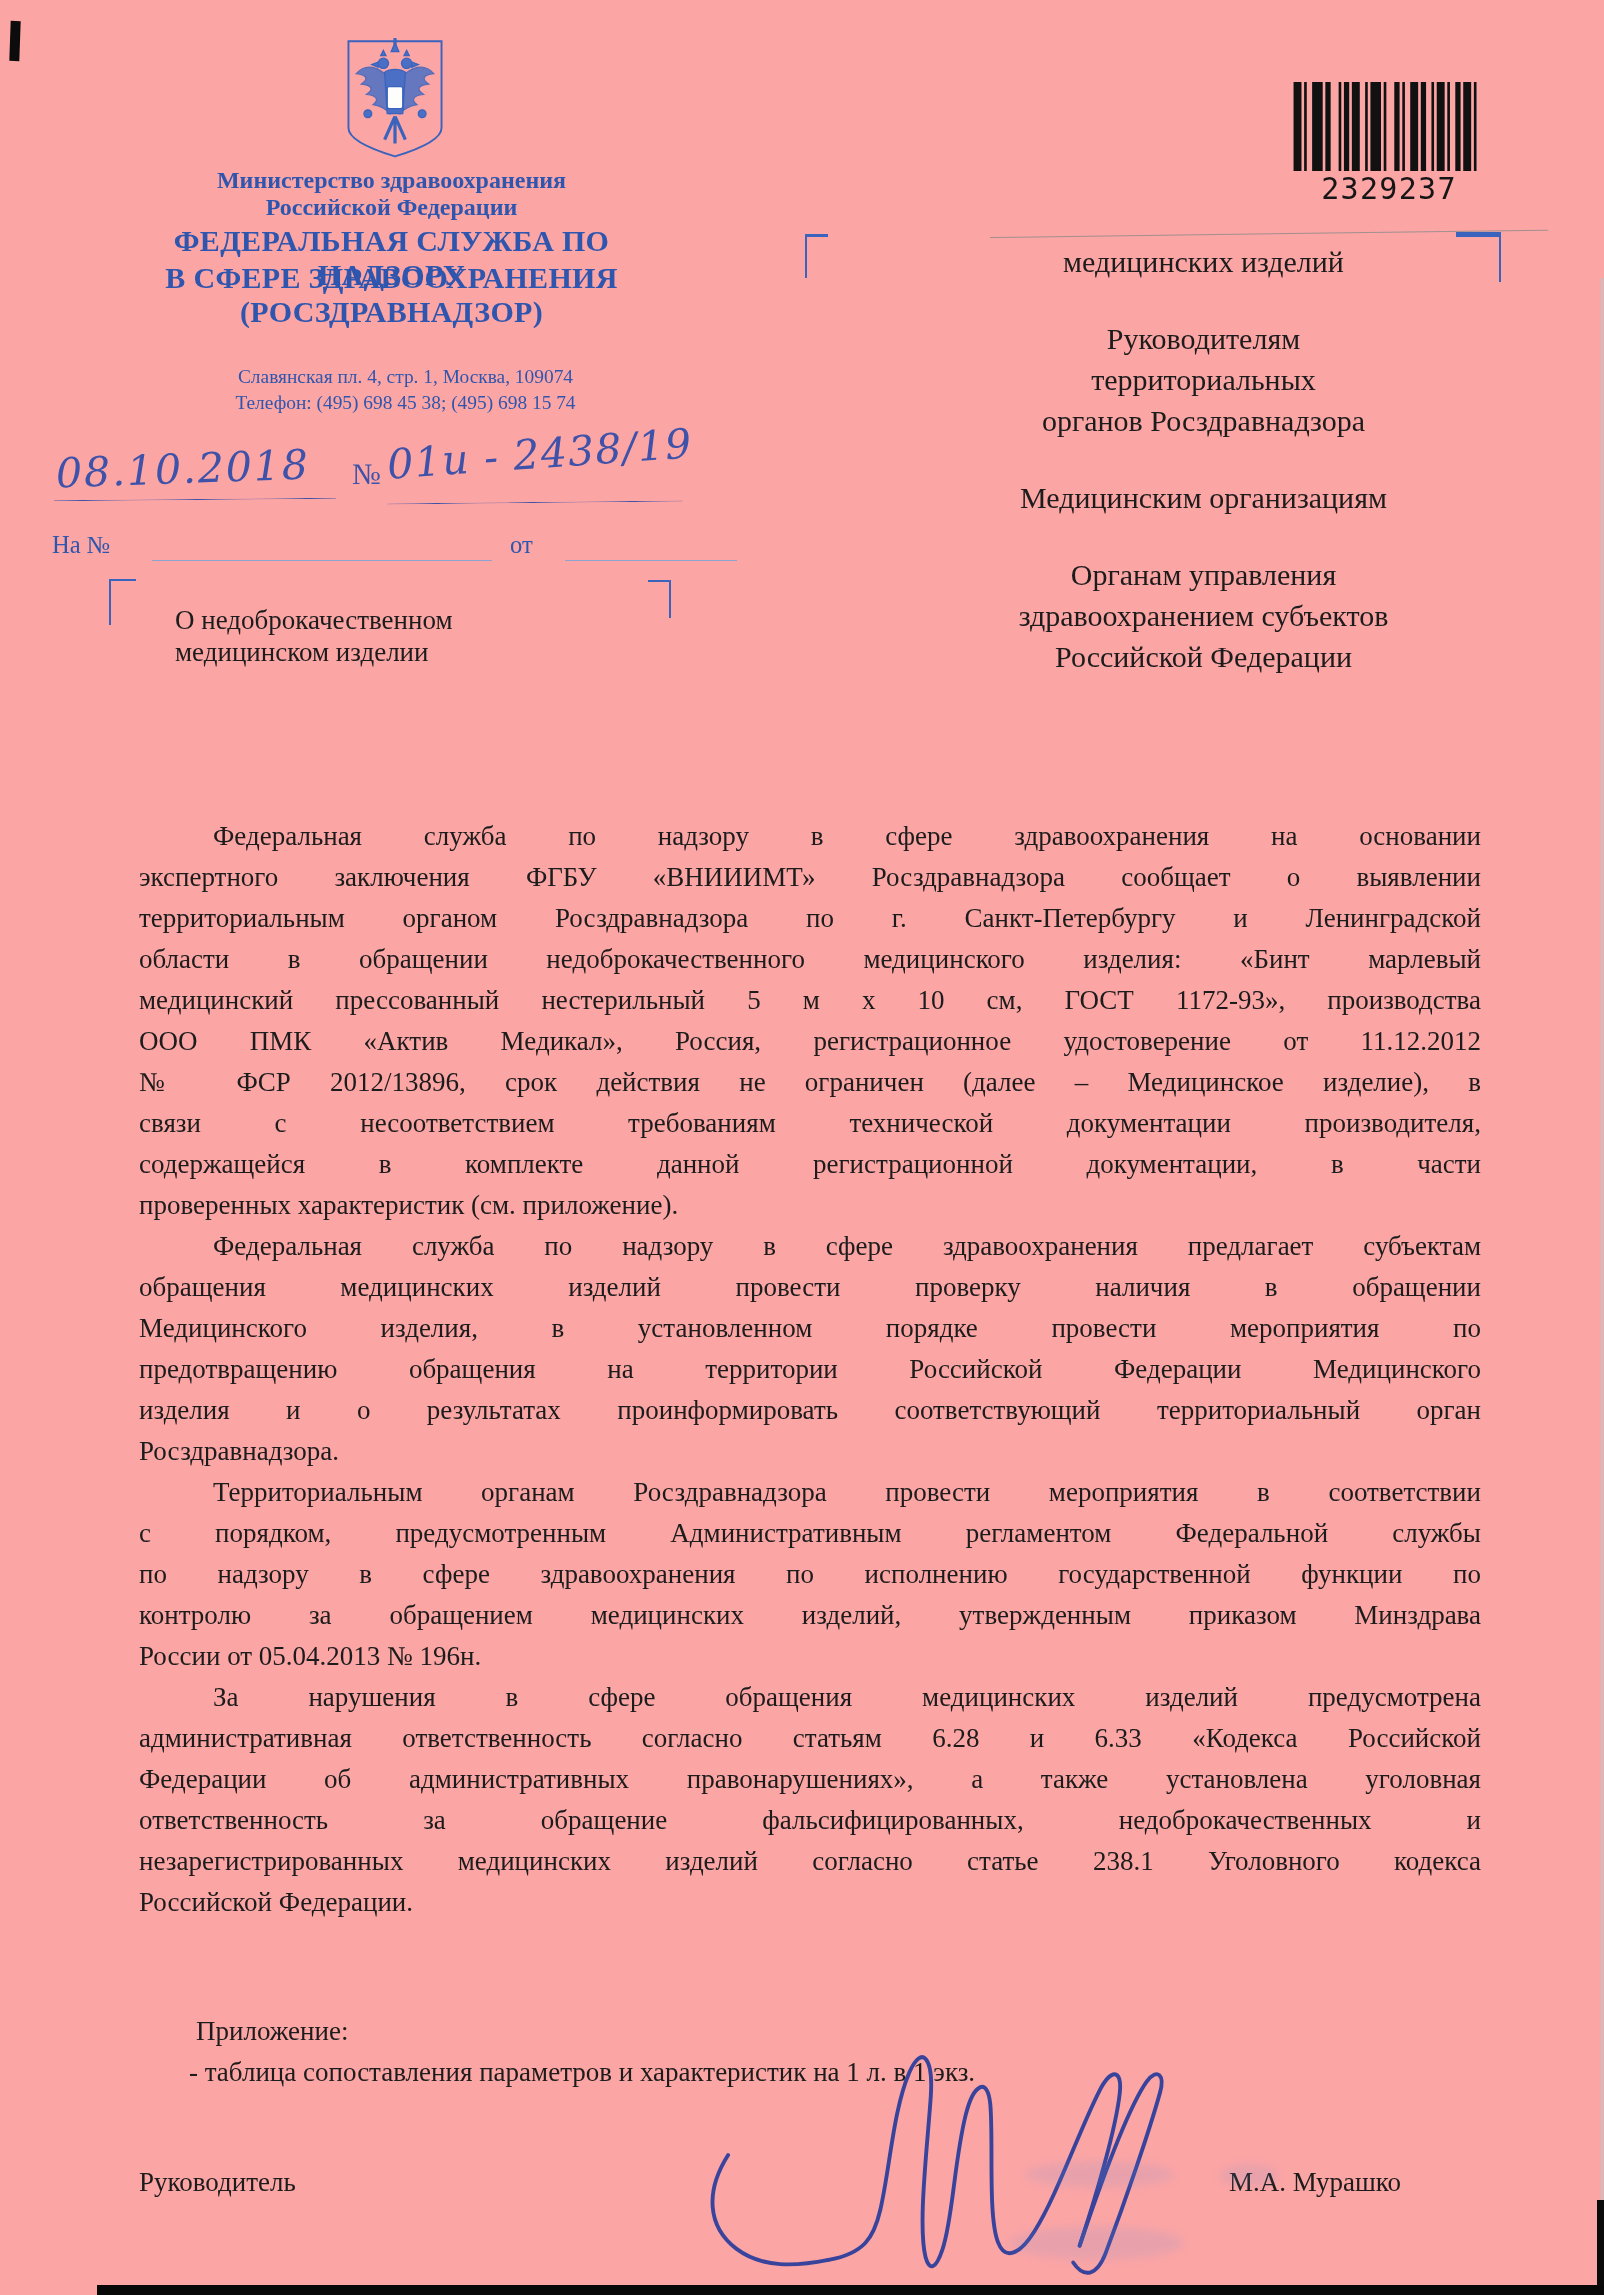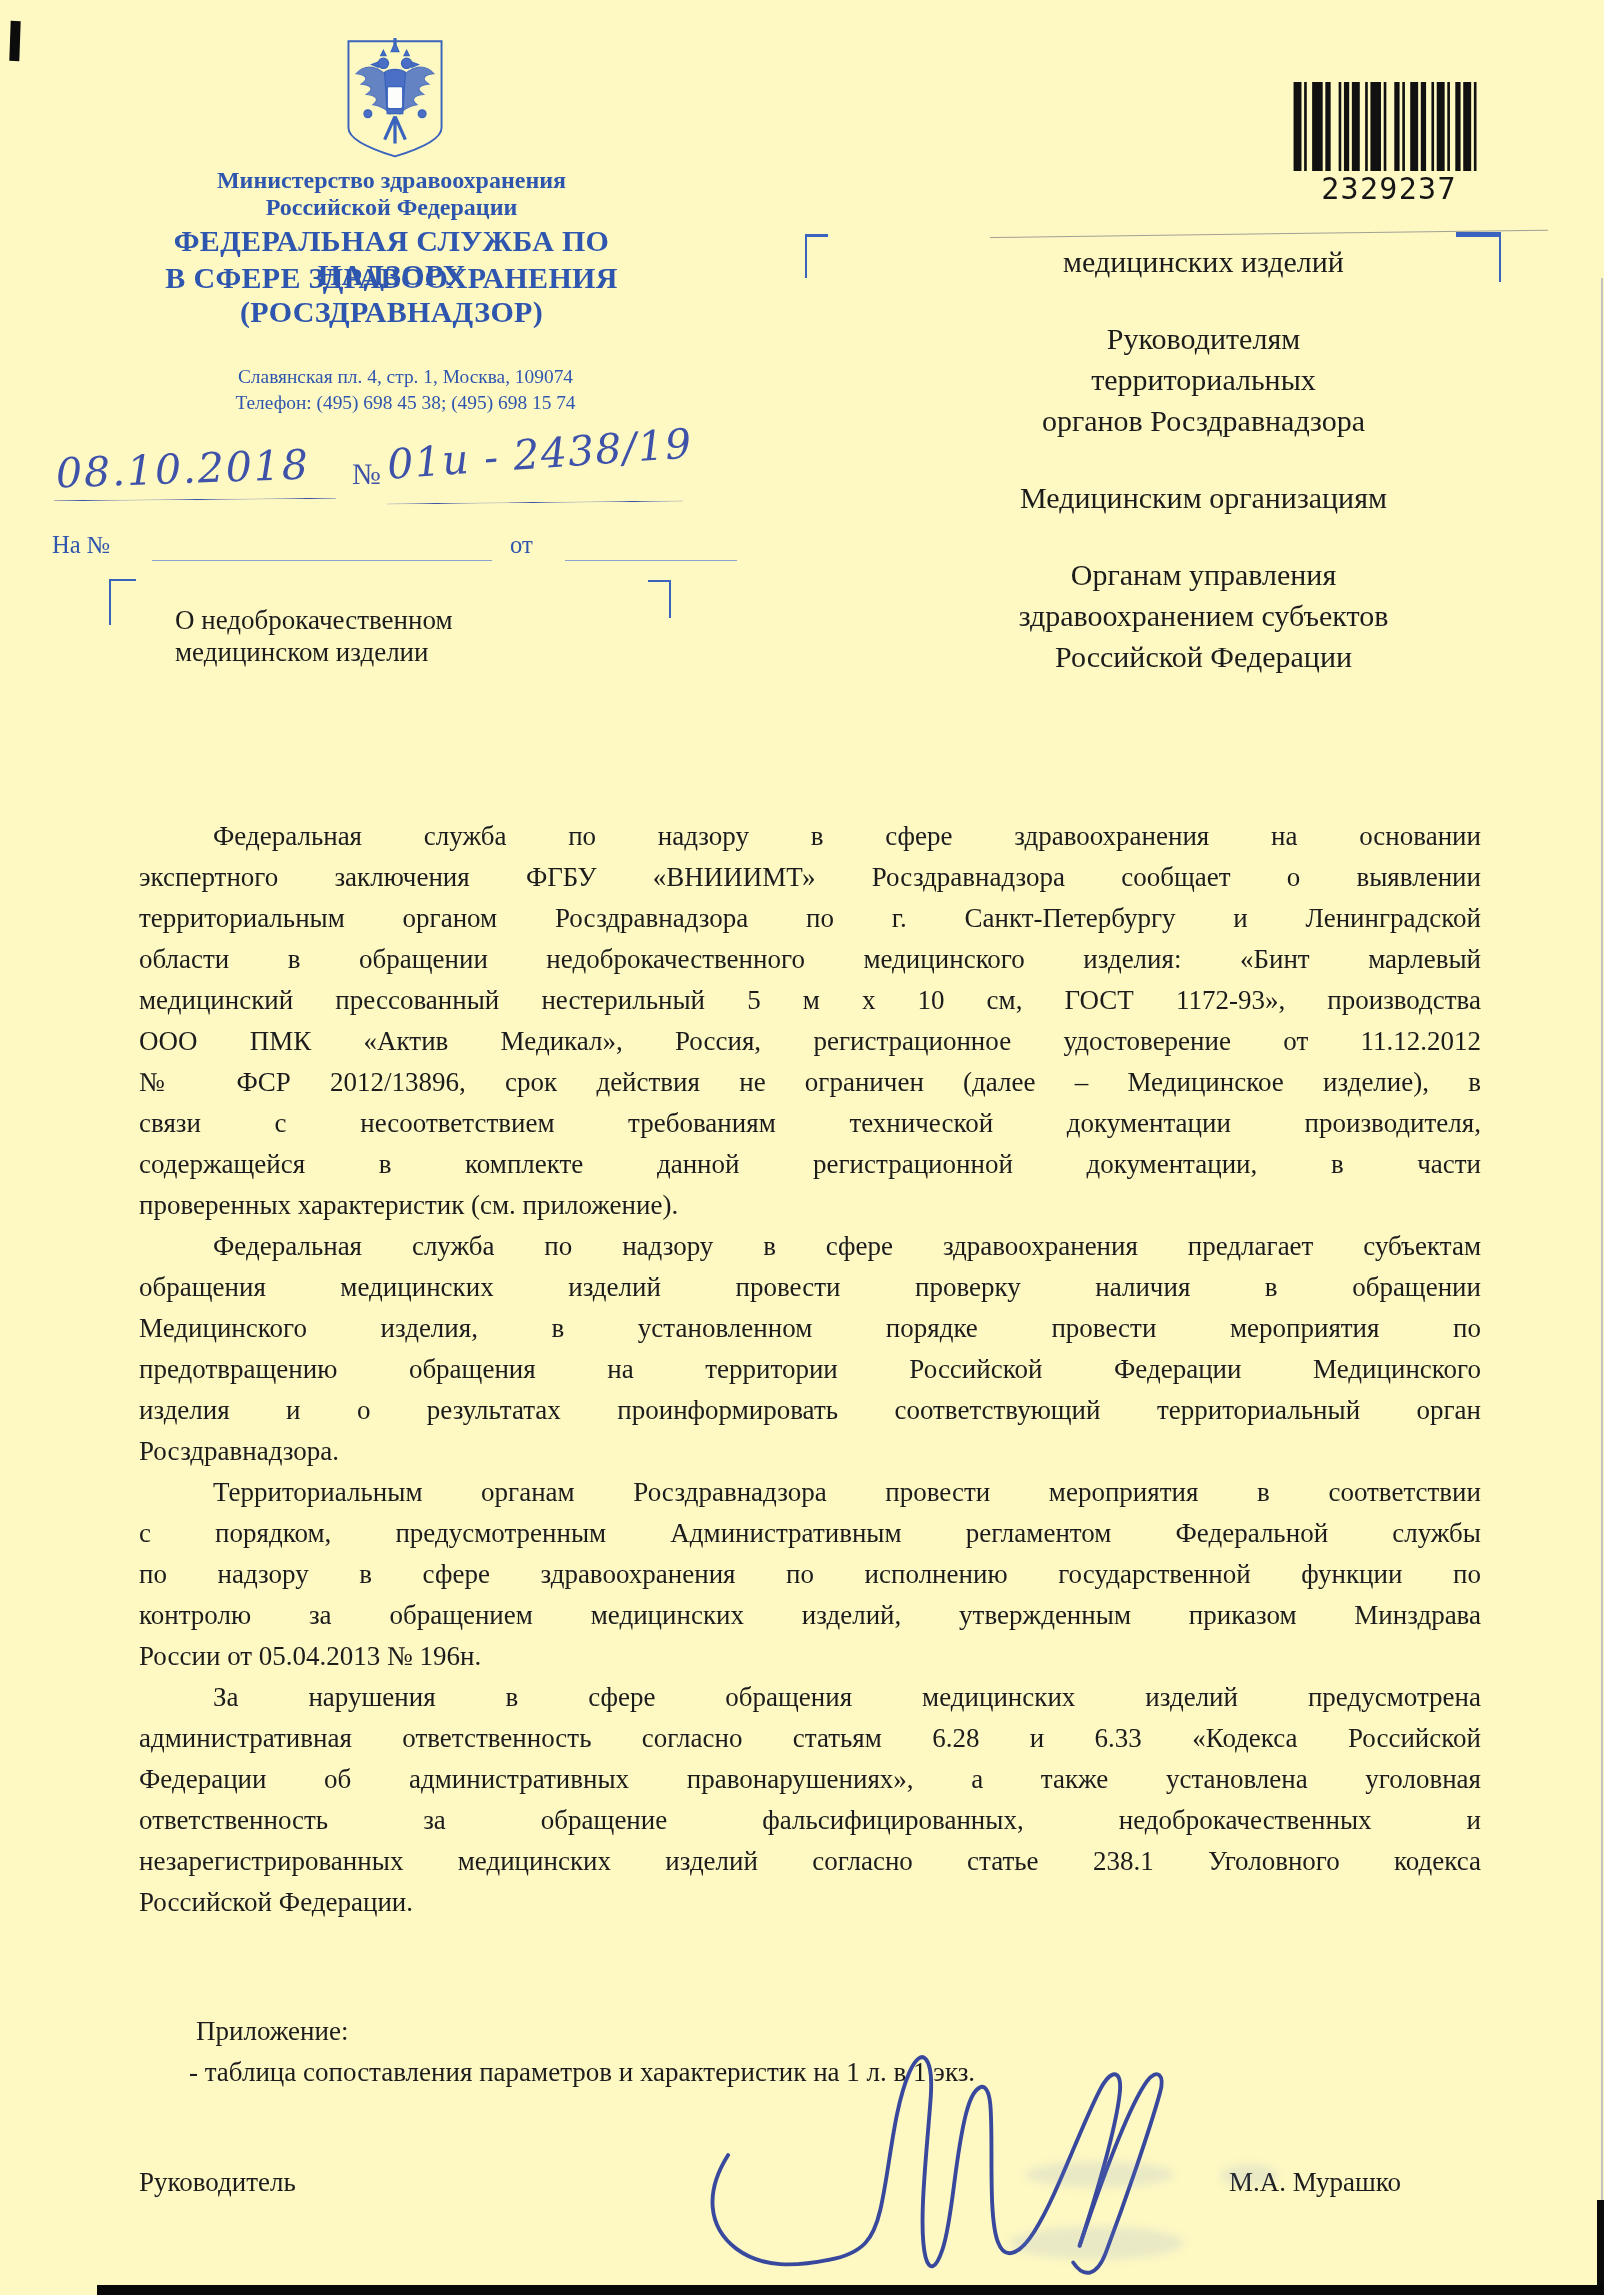--- a/index.html
+++ b/index.html
@@ -1,16 +1,16 @@
 <!DOCTYPE html>
 <html style="font-size:10.4px"><head>
 <meta charset="utf-8">
 <style>
   html,body{margin:0;padding:0;background:#e8e8e8;}
-  .page{position:relative;width:1605px;height:2295px;background:#fef9c3;overflow:hidden;
+  .page{position:relative;width:1605px;height:2295px;background:#fca5a5;overflow:hidden;
         font-family:"Liberation Serif","DejaVu Serif",serif;color:#1c1c1c;}
   .abs{position:absolute;}
   
   .emblem{left:342px;top:36px;width:106px;height:127px;}
   .org{left:97px;width:589px;text-align:center;color:#2f56ae;font-weight:bold;}
   .ministry{top:167px;font-size:24px;line-height:27px;}
   .service{top:228px;font-size:30px;line-height:34px;letter-spacing:0.3px;}
   .addrline{left:111px;width:589px;text-align:center;color:#2f56ae;font-size:19.4px;}
   
   .hand{color:#3d52a8;font-style:italic;font-family:"DejaVu Serif",serif;}

